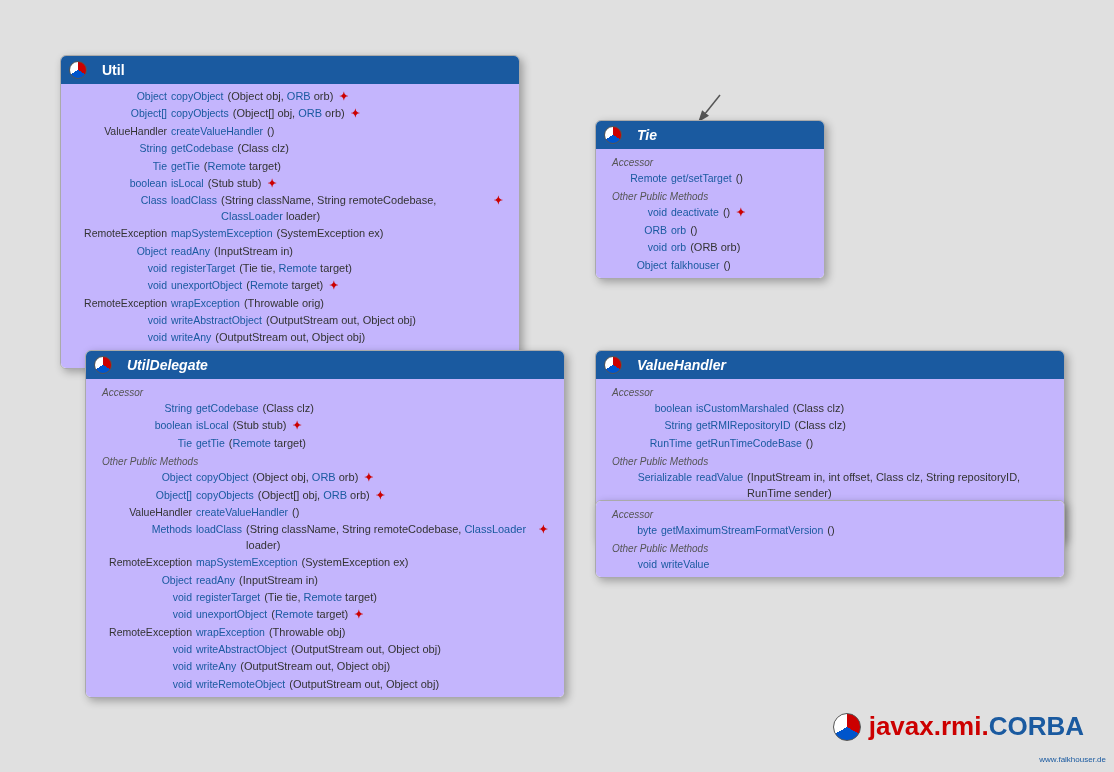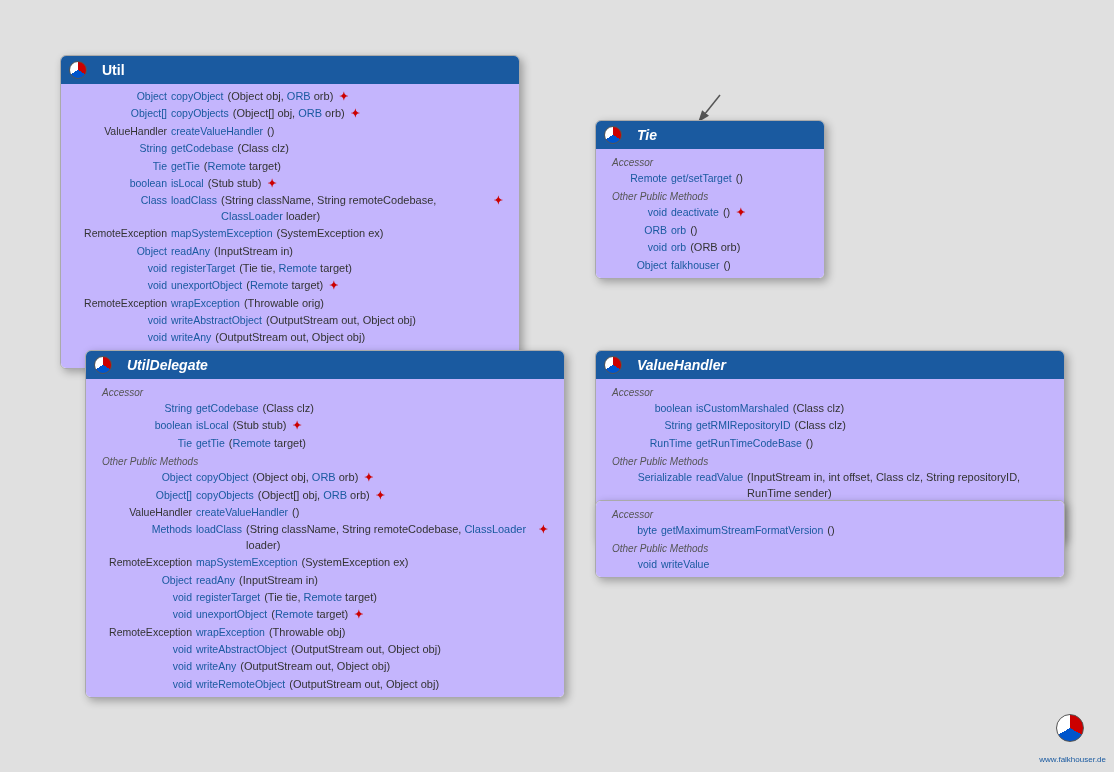--- a/index.html
+++ b/index.html
@@ -434,17 +434,20 @@
       <div class="section-label">Other Public Methods</div>
       <div class="method-row">
           <span class="ret-type" style="min-width:45px">void</span>
           <span class="method-name">writeValue</span>
         </div>
     </div>
   </div>
 
   <div class="brand-badge">
     <div class="cor-icon cor-icon-util" style="width:28px;height:28px;font-size:10px;"></div>
+    <span class="badge-text">
+      <span>javax.rmi.</span><span style="color:#1a5aa0;">CORBA</span>
+    </span>
   </div>
 
   <div class="watermark">www.falkhouser.de</div>
 
 </div>
 
 </body></html>

